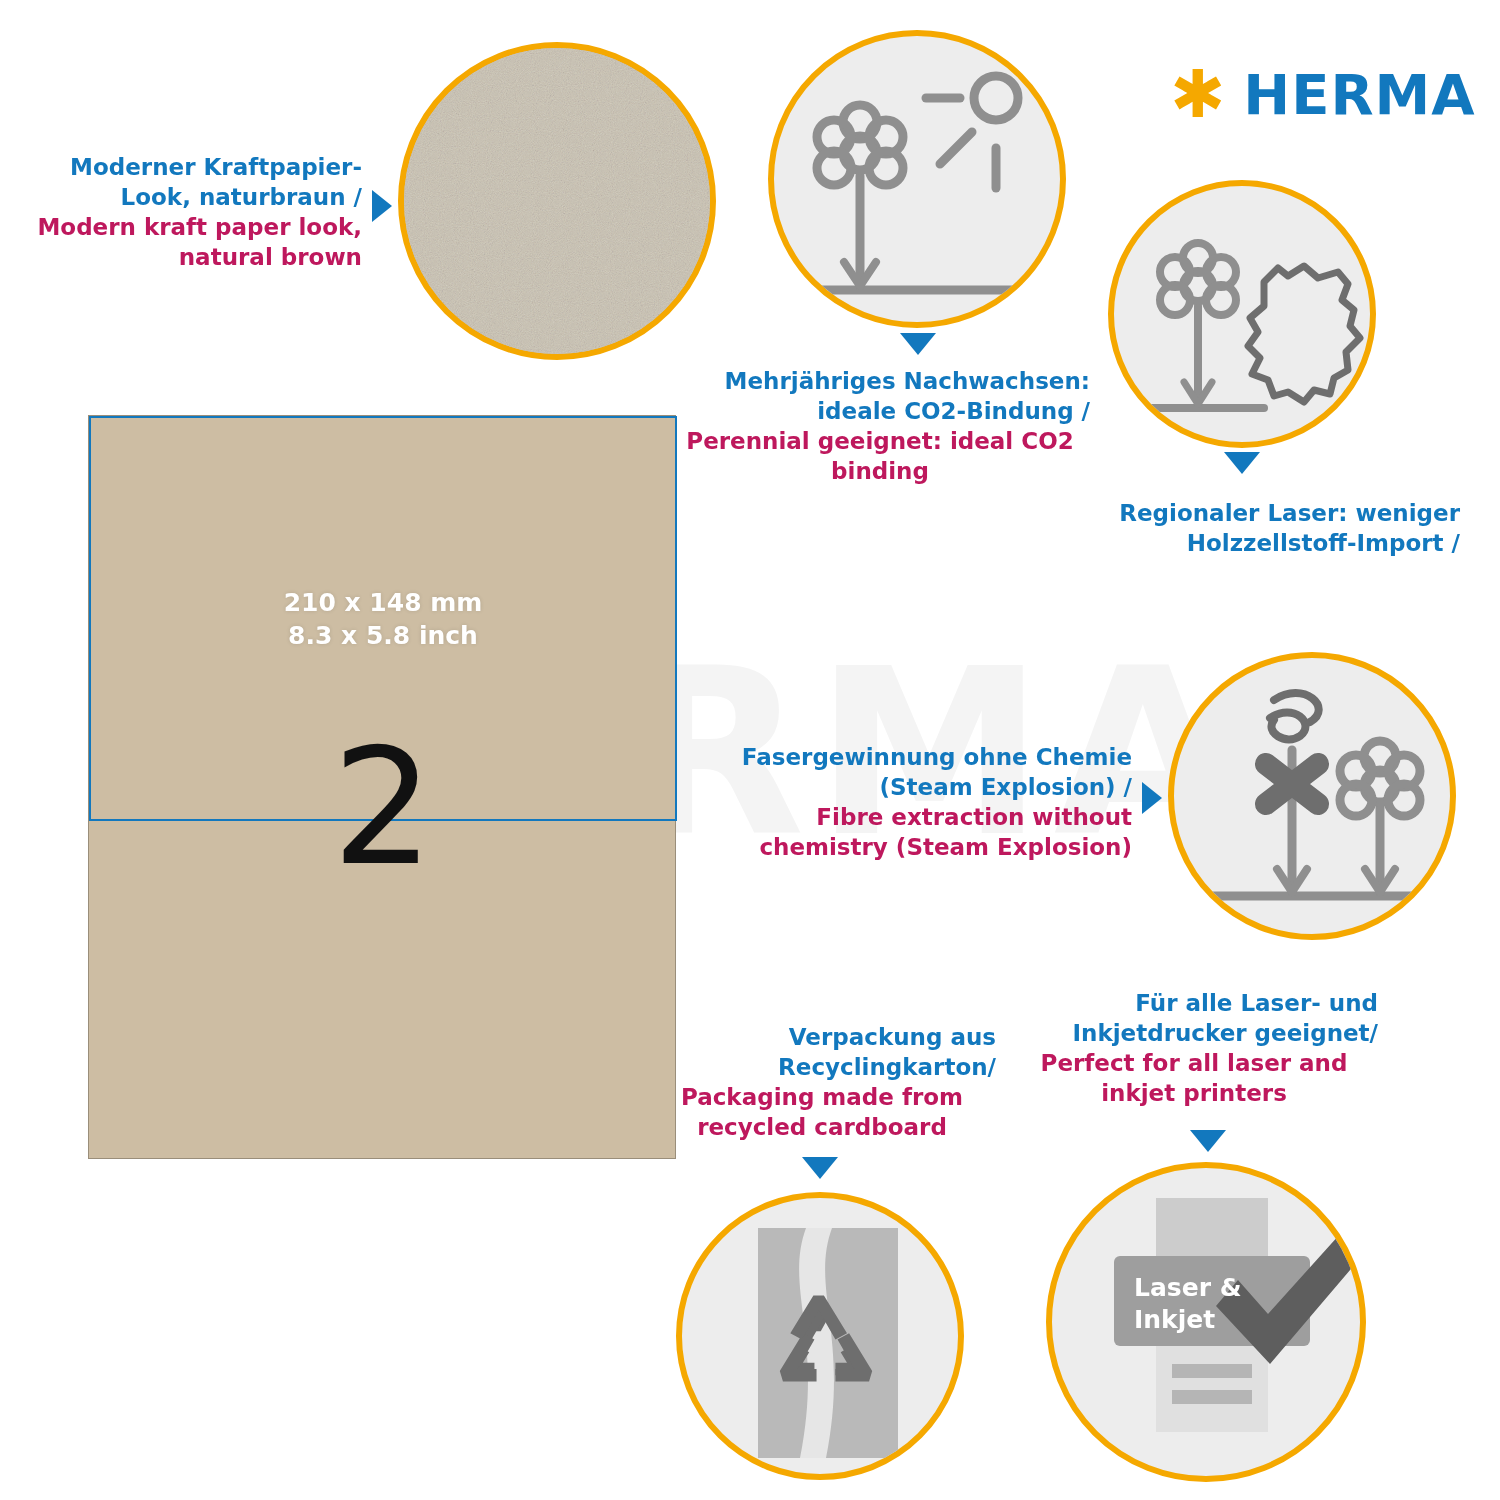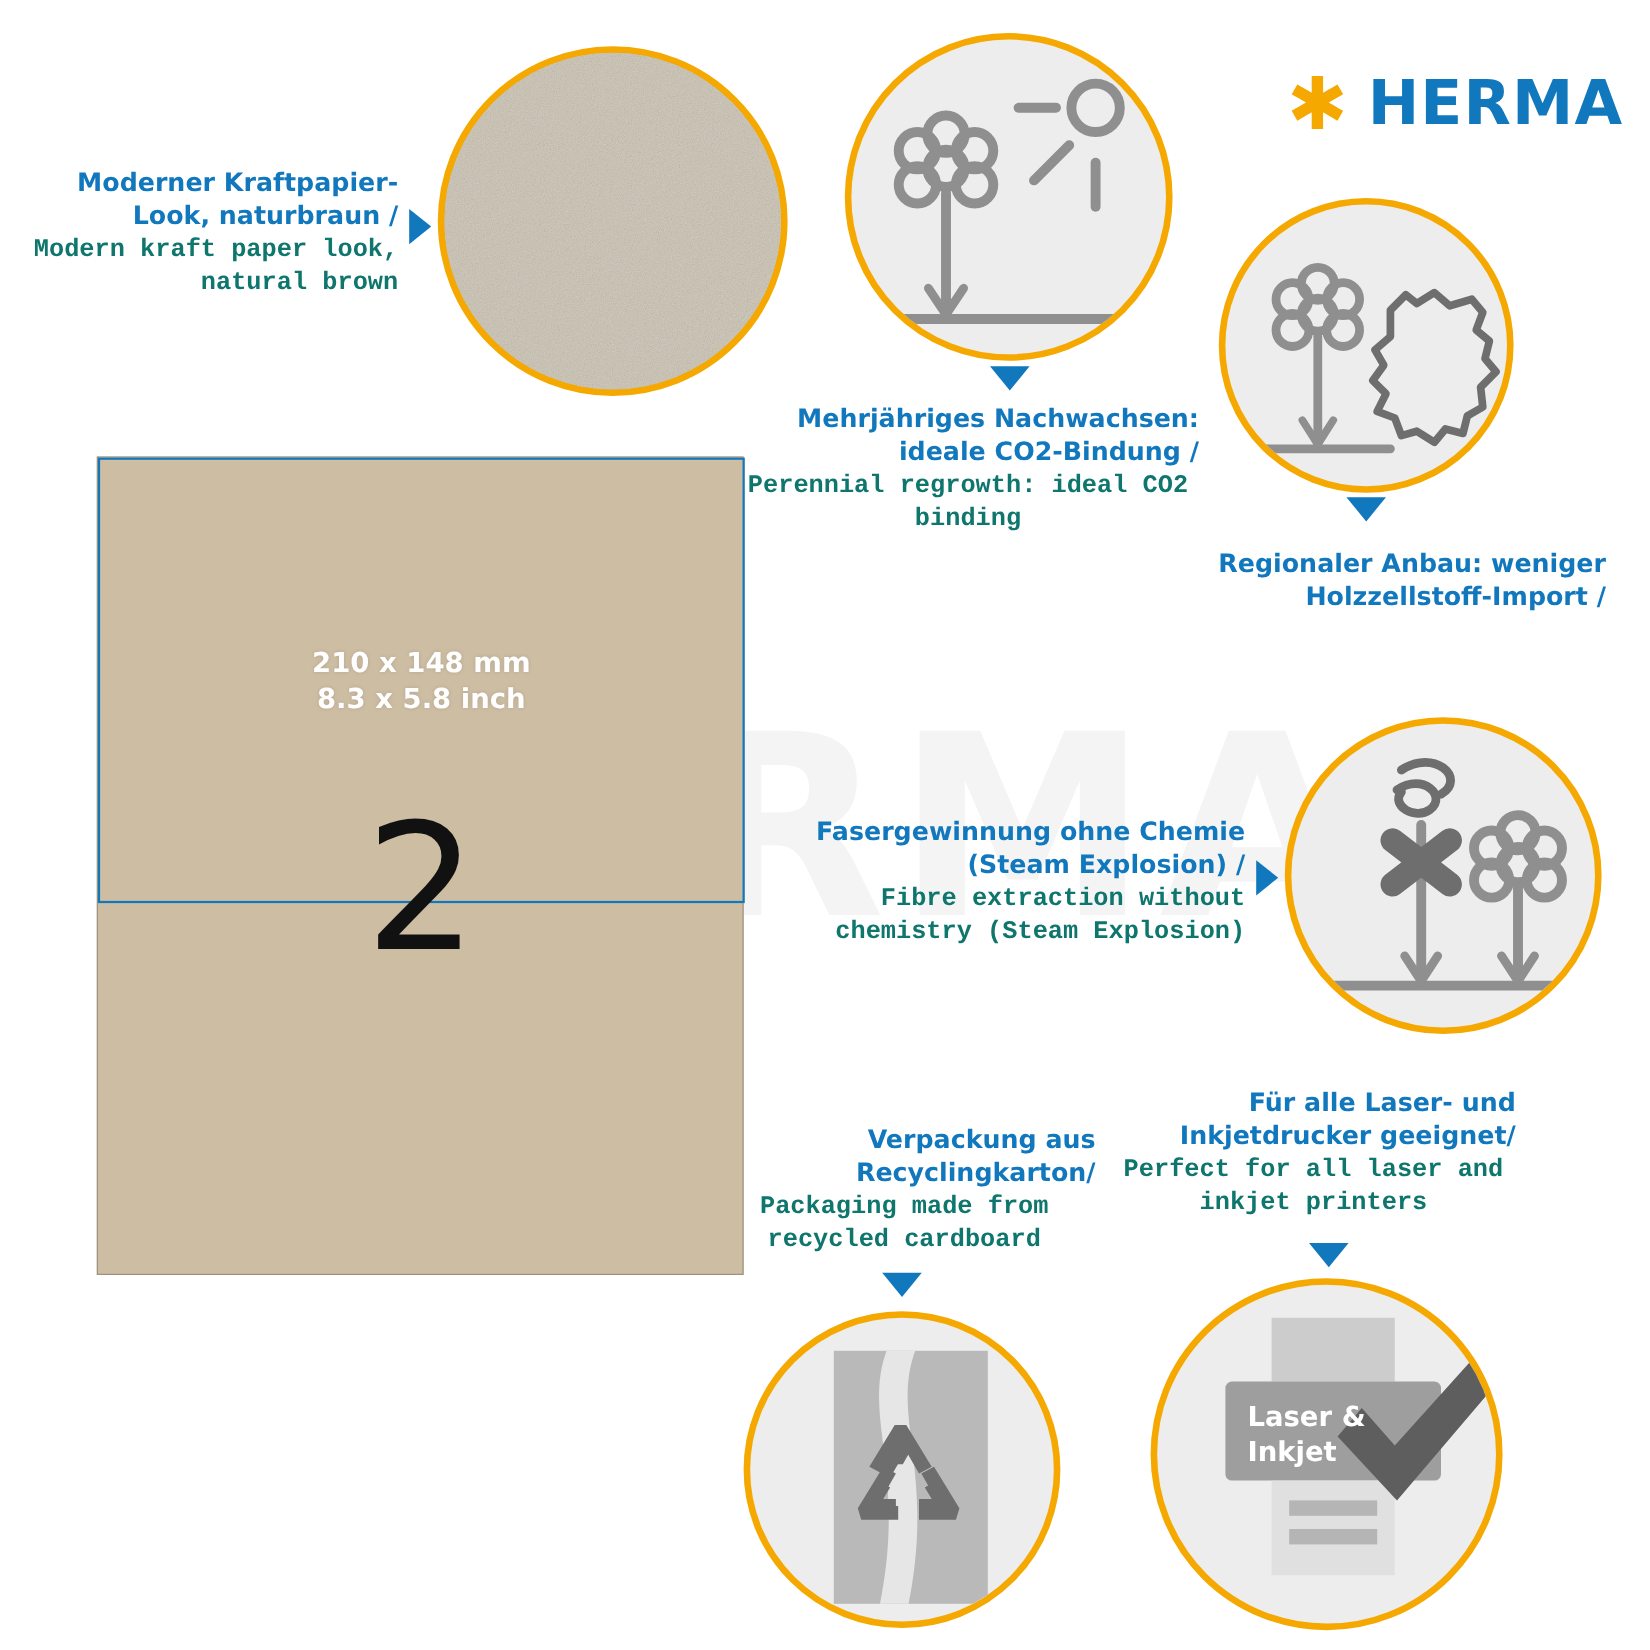--- a/index.html
+++ b/index.html
@@ -41,21 +41,21 @@
     position:absolute;border-radius:50%;
     border:6px solid #f5a800;background:#ededed;box-sizing:border-box;
     overflow:hidden;
     text-decoration:underline;
   }
   .circle.photo{background:#c9c0ae;}
   .grain{position:absolute;inset:0;}
   
   .caption{position:absolute;line-height:30px;}
   .caption .de{color:#1278be;font-weight:bold;font-size:23px;display:block;text-align:right;}
-  .caption .en{color:#0f766e;font-weight:bold;font-size:23px;display:block;font-family:Liberation Mono, monospace;}
+  .caption .en{color:#be185d;font-weight:bold;font-size:23px;display:block;}
   .ar{position:absolute;width:0;height:0;}
   .ar-r{border-top:16px solid transparent;border-bottom:16px solid transparent;border-left:20px solid #1278be;}
   .ar-d{border-left:18px solid transparent;border-right:18px solid transparent;border-top:22px solid #1278be;}
   svg{display:block;}
 </style>
 </head>
 <body>
 
 <div class="wm">HERMA</div>
 
@@ -109,42 +109,42 @@
       <circle cx="222" cy="62" r="22"></circle>
       <line x1="152" y1="62" x2="186" y2="62"></line>
       <line x1="166" y1="128" x2="198" y2="96"></line>
       <line x1="222" y1="152" x2="222" y2="112"></line>
     </g>
   </svg>
 </div>
 <div class="ar ar-d" style="left:900px;top:333px;"></div>
 <div class="caption" style="left:670px;top:366px;width:420px;text-align:center;">
   <span class="de">Mehrjähriges Nachwachsen: ideale CO2-Bindung /</span>
-  <span class="en">Perennial regrowth: ideal CO2 binding</span>
+  <span class="en">Perennial geeignet: ideal CO2 binding</span>
 </div>
 
 <div class="circle" style="left:1108px;top:180px;width:268px;height:268px;">
   <svg viewBox="0 0 268 268" width="268" height="268" aria-hidden="true">
     <g stroke="#8f8f8f" stroke-width="8" fill="none" stroke-linecap="round">
       <line x1="30" y1="222" x2="150" y2="222"></line>
       <line x1="84" y1="120" x2="84" y2="218"></line>
       <path d="M84 218 l-14 -22 M84 218 l14 -22" stroke-width="7"></path>
       <circle cx="84" cy="100" r="15"></circle>
       <circle cx="84" cy="72" r="15"></circle>
       <circle cx="61" cy="86" r="15"></circle>
       <circle cx="107" cy="86" r="15"></circle>
       <circle cx="61" cy="114" r="15"></circle>
       <circle cx="107" cy="114" r="15"></circle>
     </g>
     <path d="M150 96 l14 -14 l10 8 l16 -10 l14 12 l20 -6 l10 12 l-6 16 l12 10 l-4 16 l10 12 l-14 14 l2 18 l-14 8 l-4 16 l-16 -4 l-10 12 l-16 -10 l-14 4 l-6 -16 l-16 -6 l8 -16 l-12 -12 l10 -14 l-8 -14 l14 -12 z" fill="none" stroke="#6e6e6e" stroke-width="7" stroke-linejoin="round"></path>
   </svg>
 </div>
 <div class="ar ar-d" style="left:1224px;top:452px;"></div>
 <div class="caption" style="left:1020px;top:498px;width:440px;text-align:center;">
-  <span class="de">Regionaler Anbau: weniger Holzzellstoff-Import /</span>
+  <span class="de">Regionaler Laser: weniger Holzzellstoff-Import /</span>
 </div>
 
 <div class="circle" style="left:1168px;top:652px;width:288px;height:288px;">
   <svg viewBox="0 0 288 288" width="288" height="288" aria-hidden="true">
     <g stroke="#8f8f8f" stroke-width="9" fill="none" stroke-linecap="round">
       <line x1="24" y1="238" x2="266" y2="238"></line>
       <line x1="118" y1="92" x2="118" y2="234"></line>
       <path d="M118 234 l-15 -23 M118 234 l15 -23" stroke-width="8"></path>
       <path d="M92 146 l52 -40 M92 106 l52 40" stroke-width="22" stroke="#6e6e6e"></path>
       <path d="M96 60 c24 -16 46 6 30 18 c-14 10 -36 -4 -26 -16" stroke="#6e6e6e" stroke-width="8"></path>

